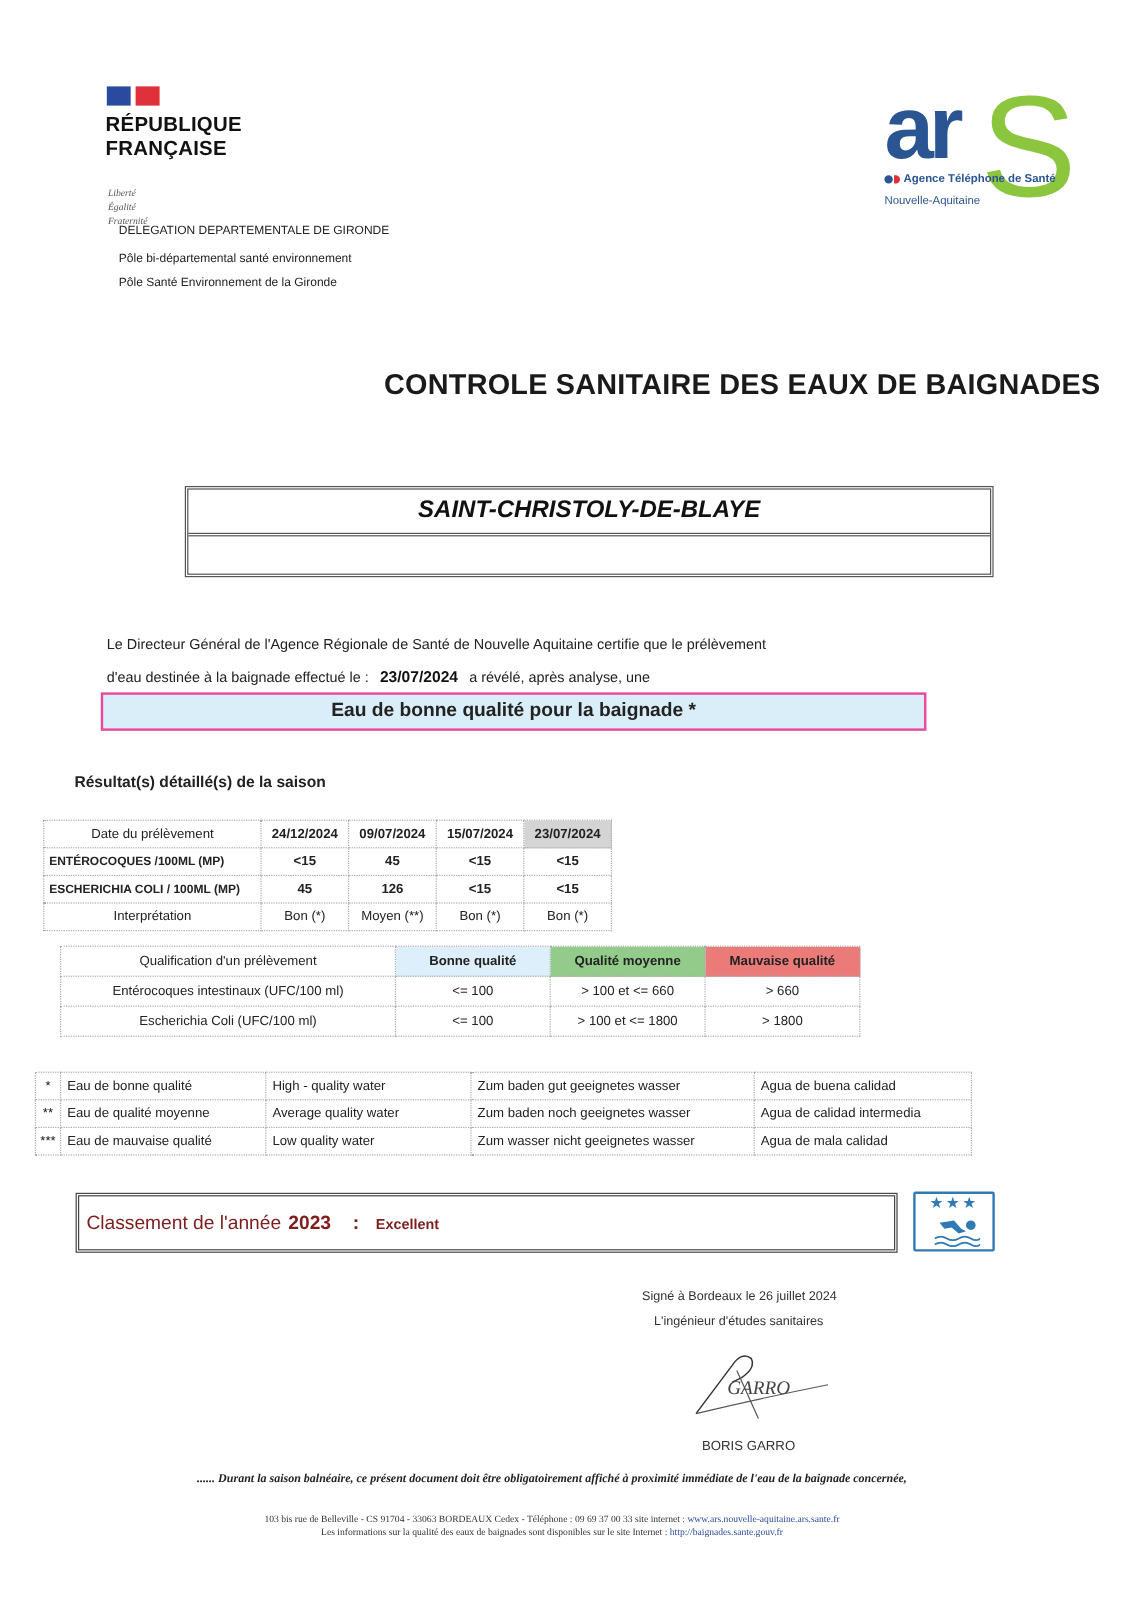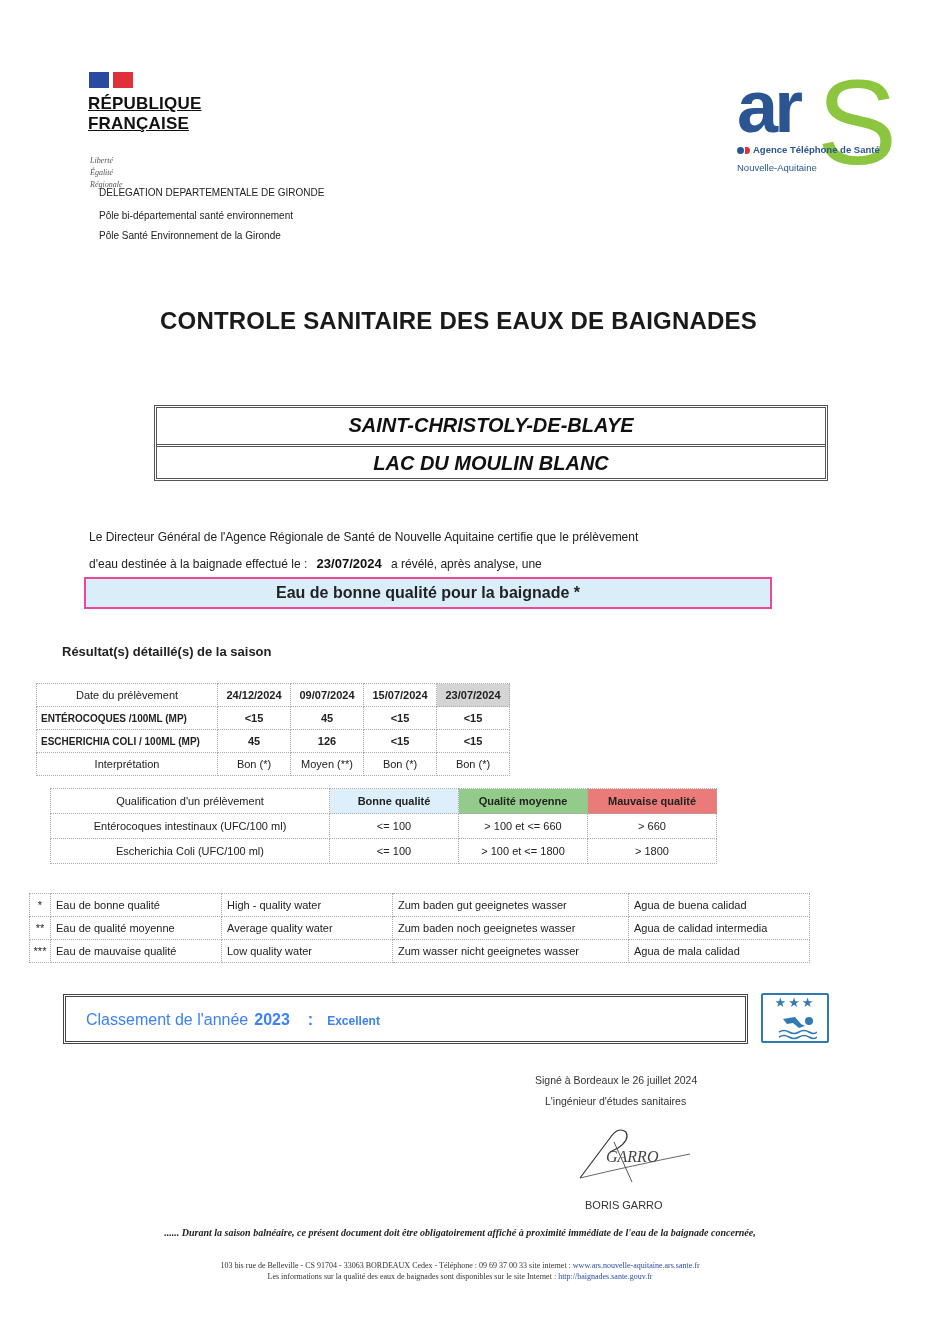--- a/index.html
+++ b/index.html
@@ -3,35 +3,35 @@
 <meta charset="utf-8">
 <style>
   html,body{margin:0;padding:0;background:#fff;}
   body{width:950px;height:1343px;position:relative;overflow:hidden;font-family:"Liberation Sans",sans-serif;color:#1a1a1a;}
   .abs{position:absolute;}
   
   .flag{left:89px;top:72px;width:44px;height:16px;display:flex;}
   .flag .b{width:20px;height:16px;background:#2a4aa0;}
   .flag .w{width:4px;height:16px;background:#fff;}
   .flag .r{width:20px;height:16px;background:#e0303a;}
-  .rf{left:88px;top:94px;font-weight:bold;font-size:17px;line-height:20px;letter-spacing:0.2px;color:#111;text-decoration:underline;}
+  .rf{left:88px;top:94px;font-weight:bold;font-size:17px;line-height:20px;letter-spacing:0.2px;color:#111;}
   .motto{left:90px;top:155px;font-family:"Liberation Serif",serif;font-style:italic;font-size:8px;line-height:12px;color:#555;}
   .deleg{left:99px;top:187px;font-weight:normal;font-size:10px;color:#222;}
   .pole1{left:99px;top:210px;font-size:10px;color:#222;}
   .pole2{left:99px;top:230px;font-size:10px;color:#222;}
   
   .ars{left:735px;top:70px;width:150px;height:125px;}
   .ars .ar{position:absolute;left:2px;top:0;font-weight:bold;font-size:74px;line-height:74px;color:#2a5592;letter-spacing:-4px;}
   .ars .s{position:absolute;left:82px;top:-8px;font-size:120px;line-height:120px;color:#8cc63f;font-weight:normal;}
   .ars .l1{position:absolute;left:2px;top:74px;font-size:9.5px;color:#2a5592;white-space:nowrap;font-weight:bold;}
   .ars .l2{position:absolute;left:2px;top:92px;font-size:9.5px;color:#2a5592;white-space:nowrap;}
   .ars .dot{display:inline-block;width:7px;height:7px;border-radius:50%;background:#2a5592;margin-right:1px;vertical-align:middle;}
   .ars .dot2{display:inline-block;width:5px;height:7px;border-radius:0 6px 6px 0;background:#e0303a;margin-right:3px;vertical-align:middle;}
   
-  .title{left:0;width:917px;top:307px;text-align:center;font-weight:bold;font-size:24px;color:#1a1a1a;letter-spacing:0.2px;}
+  .title{left:0;width:917px;top:307px;text-align:right;font-weight:bold;font-size:24px;color:#1a1a1a;letter-spacing:0.2px;}
   
   .locbox{left:128px;top:405px;width:674px;height:76px;border:3px double #555;box-sizing:border-box;margin-left:26px;}
   .locrow{position:absolute;left:0;width:100%;text-align:center;font-weight:bold;font-style:italic;font-size:20px;color:#111;}
   .locrow.r1{top:6px;}
   .locrow.r2{top:44px;}
   .locdiv{position:absolute;left:0;top:36px;width:100%;border-top:3px double #555;}
   
   .cert1{left:89px;top:530px;font-size:12px;color:#222;}
   .cert2{left:89px;top:556px;font-size:12px;color:#222;}
   .cert2 b{font-size:13px;color:#111;margin:0 6px;}
@@ -55,21 +55,21 @@
   .t2 td.bad{background:#ea7b78;font-weight:bold;}
   .t3{left:29px;top:893px;font-size:11px;}
   .t3 td{border:1px dotted #aaa;height:22px;text-align:left;padding:0 5px;color:#222;}
   .t3 td.star{width:20px;text-align:center;padding:0;}
   .t3 td.fr{width:160px;}
   .t3 td.en{width:160px;}
   .t3 td.de{width:225px;}
   .t3 td.es{width:170px;}
   
   .classbox{left:63px;top:994px;width:685px;height:50px;border:3px double #444;box-sizing:border-box;}
-  .classtxt{position:absolute;left:20px;top:14px;font-size:16px;color:#3b82f6;}
+  .classtxt{position:absolute;left:6px;top:14px;font-size:16px;color:#7f1d1d;}
   .classtxt .yr{font-weight:bold;margin-left:6px;}
   .classtxt .colon{margin:0 14px 0 18px;font-weight:bold;}
   .classtxt .val{font-size:12px;font-weight:bold;}
   .badge{left:761px;top:993px;width:68px;height:50px;border:2px solid #2f7ab5;box-sizing:border-box;border-radius:2px;background:#fff;}
   .badge .stars{position:absolute;left:0;top:0;width:100%;text-align:center;color:#2f7ab5;font-size:13px;letter-spacing:2px;}
   .badge svg{position:absolute;left:14px;top:18px;}
   
   .signed{left:535px;top:1074px;font-size:10.5px;color:#333;}
   .eng{left:545px;top:1095px;font-size:10.5px;color:#333;}
   .sig{left:570px;top:1118px;}
@@ -87,39 +87,38 @@
     <div class="w"></div>
     <div class="r"></div>
 </div>
 <div class="abs rf">
   <div>RÉPUBLIQUE</div>
   <div>FRANÇAISE</div>
 </div>
 <div class="abs motto">
   <div>Liberté</div>
   <div>Égalité</div>
-  <div>Régionale</div>
+  <div>Fraternité</div>
 </div>
 <div class="abs deleg">DELEGATION DEPARTEMENTALE DE GIRONDE</div>
 <div class="abs pole1">Pôle bi-départemental santé environnement</div>
 <div class="abs pole2">Pôle Santé Environnement de la Gironde</div>
 
 <div class="abs ars">
   <span class="ar">ar</span>
   <span class="s">S</span>
   <div class="l1"><span class="dot"></span><span class="dot2"></span><span>Agence Téléphone de Santé</span></div>
   <div class="l2">Nouvelle-Aquitaine</div>
 </div>
 
 <div class="abs title">CONTROLE SANITAIRE DES EAUX DE BAIGNADES</div>
 
 <div class="abs locbox">
   <div class="locrow r1">SAINT-CHRISTOLY-DE-BLAYE</div>
   <div class="locdiv"></div>
-  <div class="locrow r2">LAC DU MOULIN BLANC</div>
 </div>
 
 <div class="abs cert1">Le Directeur Général de l'Agence Régionale de Santé de Nouvelle Aquitaine certifie que le prélèvement</div>
 <div class="abs cert2">
   <span>d'eau destinée à la baignade effectué le :</span>
   <b>23/07/2024</b>
   <span>a révélé, après analyse, une</span>
 </div>
 <div class="abs qualbox">Eau de bonne qualité pour la baignade *</div>
 

